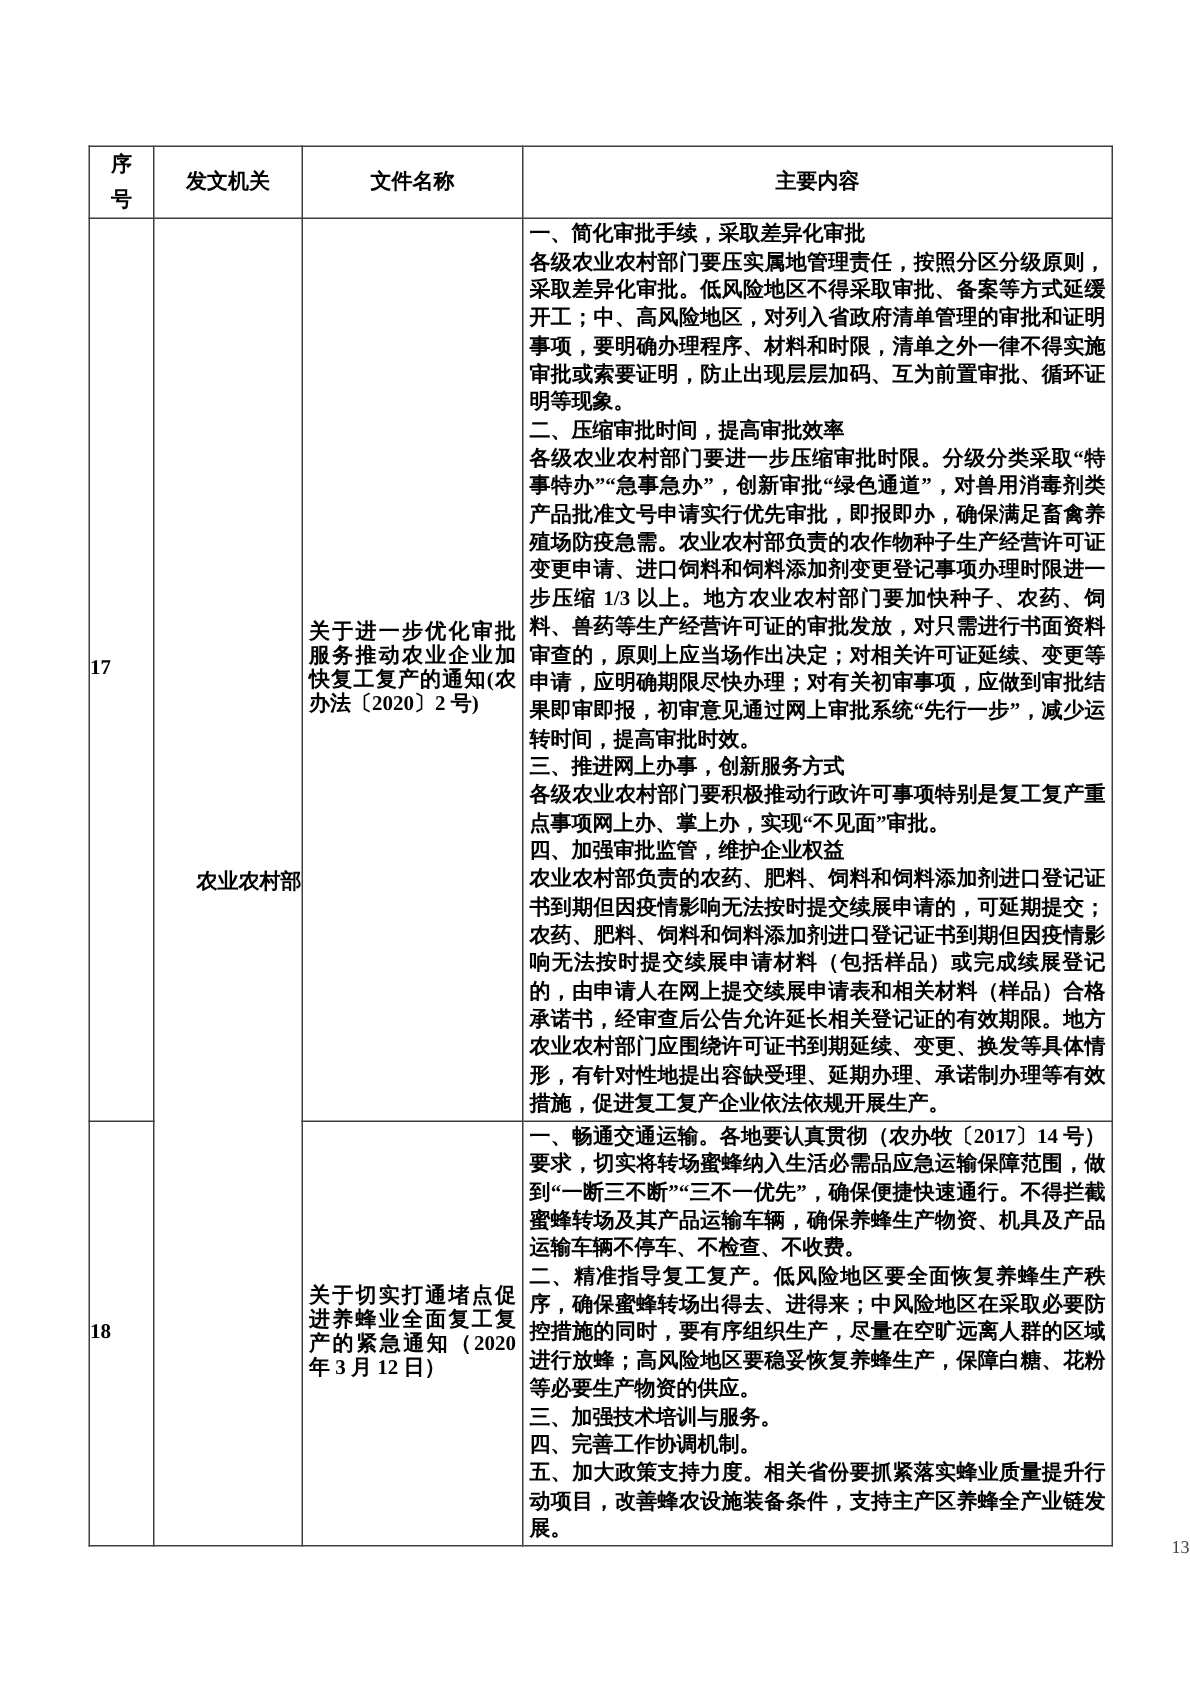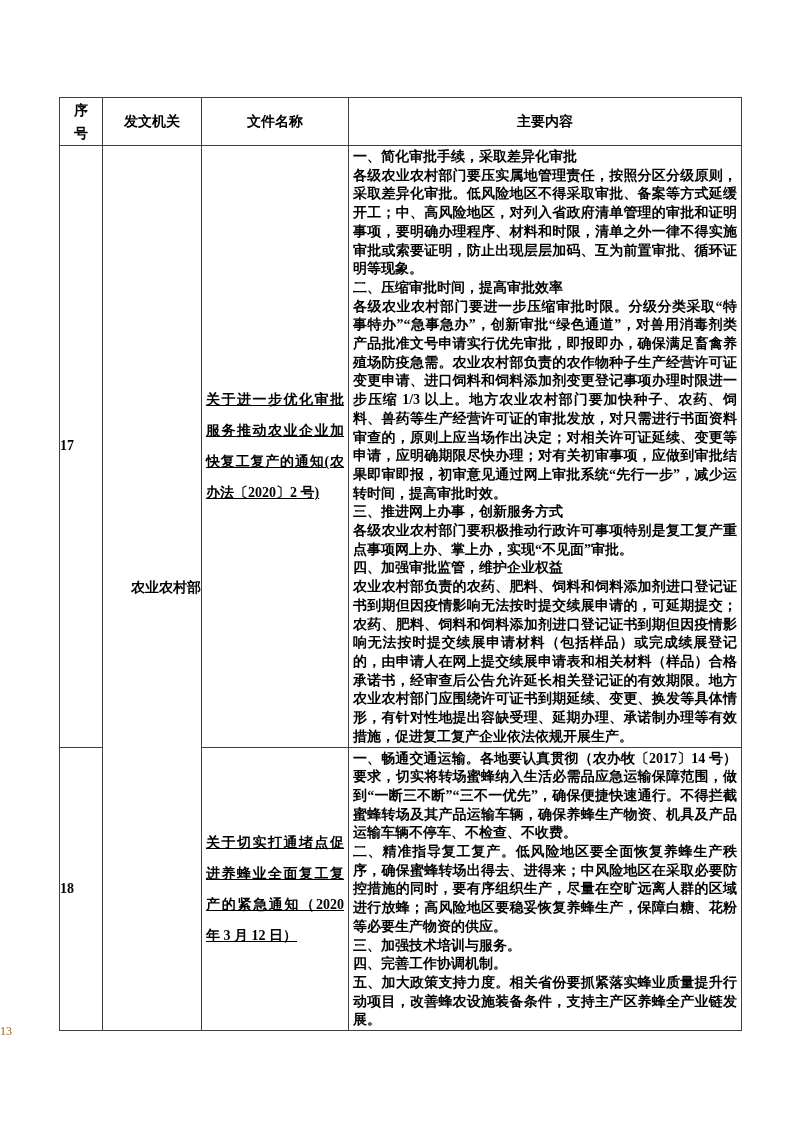--- a/index.html
+++ b/index.html
@@ -43,38 +43,37 @@
     vertical-align:middle;
   }
   td.agency {
     text-align:right;
     vertical-align:middle;
   }
   td.title {
     vertical-align:middle;
     text-align:justify;
     padding:0 4px;
-    line-height:31px;
-    text-decoration:underline;
+    line-height:16px;
   }
   td.content {
     vertical-align:top;
     text-align:justify;
     padding:2px 4px 0 4px;
     line-height:18.7px;
   }
   td.content p { margin:0; }
   .pageno {
     position:absolute;
     top:1024px; left:0;
     width:100%;
-    text-align:left;
+    text-align:right;
     font-size:12px;
     font-weight:normal;
-    color:#a16207;
+    color:#404040;
   }
 </style>
 </head>
 <body>
 
 <div class="page">
 
   <table class="doc-table">
     <colgroup>
       <col class="c1">

